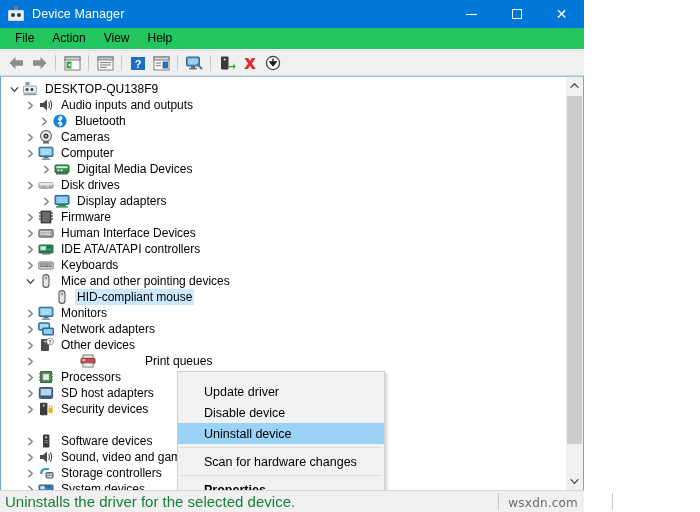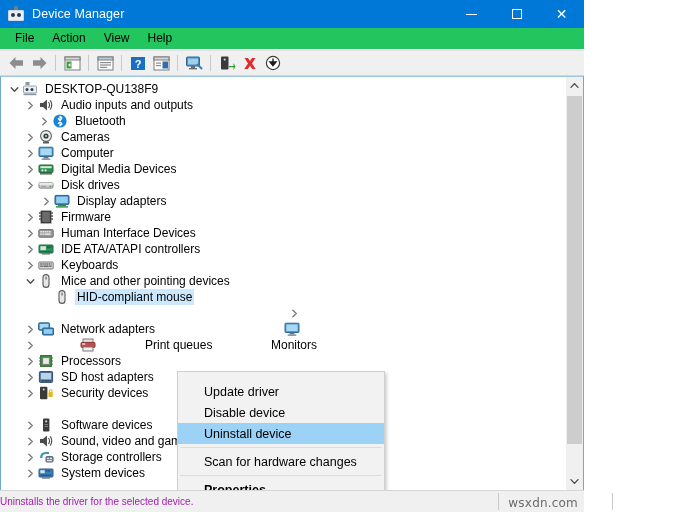--- a/index.html
+++ b/index.html
@@ -97,21 +97,21 @@
   .vs-track{position:absolute;top:17px;bottom:17px;left:0;right:0;}
   .vs-thumb{
     position:absolute;left:1px;right:1px;top:2px;height:348px;background:#cdcdcd;
   }
 
   
   .statusbar{
     height:21px;flex:0 0 auto;background:#f0f0f0;display:flex;align-items:center;
     border-top:1px solid #d6d6d6;position:relative;
   }
-  .status-text{font-size:10px;color:#a21caf;line-height:15px;}
+  .status-text{font-size:15px;color:#15803d;padding-left:5px;line-height:15px;}
   .status-sep{position:absolute;left:498px;top:2px;bottom:2px;width:1px;background:#c9c9c9;}
   .status-sep2{position:absolute;left:612px;top:2px;bottom:2px;width:1px;background:#c9c9c9;}
 
   
   .watermark{
     position:absolute;right:6px;bottom:2px;font-size:12px;color:#6b6b6b;
     font-family:"DejaVu Sans",sans-serif;letter-spacing:.2px;
   }
 
   
@@ -328,21 +328,21 @@
               </svg>
             </span>
             <span class="ticon"><svg width="16" height="16" viewBox="0 0 16 16">
                 <rect x="1" y="2.2" width="14" height="9.3" rx="1" fill="#4a90c4" stroke="#2f6b96"></rect>
                 <rect x="2.3" y="3.5" width="11.4" height="6.6" fill="#a9d9f2"></rect>
                 <rect x="5.6" y="11.8" width="4.8" height="1.7" fill="#6d7a86"></rect>
                 <rect x="3.6" y="13.4" width="8.8" height="1.4" rx="0.5" fill="#6d7a86"></rect>
               </svg></span>
             <span class="tlabel">Computer</span>
           </div>
-          <div class="row" style="padding-left: 22px;">
+          <div class="row" style="padding-left: 38px;">
             <span class="twisty">
               <svg width="9" height="9" viewBox="0 0 9 9">
                 <path d="M2.8 1.2 L6.3 4.5 L2.8 7.8" stroke="#787878" stroke-width="1.3" fill="none" stroke-linecap="round" stroke-linejoin="round"></path>
               </svg>
             </span>
             <span class="ticon"><svg width="16" height="16" viewBox="0 0 16 16">
                 <rect x="1" y="4" width="14" height="7.5" rx="1" fill="#2f8f4f" stroke="#1f6b38"></rect>
                 <rect x="2.3" y="5.2" width="11.4" height="2" fill="#d8ead8"></rect>
                 <circle cx="4.4" cy="9.4" r="1.1" fill="#d8ead8"></circle>
                 <circle cx="7.6" cy="9.4" r="1.1" fill="#d8ead8"></circle>
@@ -463,21 +463,21 @@
             <span class="tlabel">Mice and other pointing devices</span>
           </div>
           <div class="row selected" style="padding-left: 38px;">
             <span class="twisty"></span>
             <span class="ticon"><svg width="16" height="16" viewBox="0 0 16 16">
                 <rect x="5" y="1.6" width="6" height="12.8" rx="3" fill="#e6e6e6" stroke="#5a5a5a" stroke-width="1.1"></rect>
                 <rect x="7.5" y="3.4" width="1.1" height="3" rx="0.5" fill="#5a5a5a"></rect>
               </svg></span>
             <span class="tlabel">HID-compliant mouse</span>
           </div>
-          <div class="row" style="padding-left: 22px; flex-direction: column;">
+          <div class="row" style="padding-left: 22px;">
             <span class="twisty">
               <svg width="9" height="9" viewBox="0 0 9 9">
                 <path d="M2.8 1.2 L6.3 4.5 L2.8 7.8" stroke="#787878" stroke-width="1.3" fill="none" stroke-linecap="round" stroke-linejoin="round"></path>
               </svg>
             </span>
             <span class="ticon"><svg width="16" height="16" viewBox="0 0 16 16">
                 <rect x="1" y="2.2" width="14" height="9.3" rx="1" fill="#4a90c4" stroke="#2f6b96"></rect>
                 <rect x="2.3" y="3.5" width="11.4" height="6.6" fill="#a9d9f2"></rect>
                 <rect x="5.6" y="11.8" width="4.8" height="1.7" fill="#6d7a86"></rect>
                 <rect x="3.6" y="13.4" width="8.8" height="1.4" rx="0.5" fill="#6d7a86"></rect>
@@ -490,20 +490,34 @@
                 <path d="M2.8 1.2 L6.3 4.5 L2.8 7.8" stroke="#787878" stroke-width="1.3" fill="none" stroke-linecap="round" stroke-linejoin="round"></path>
               </svg>
             </span>
             <span class="ticon"><svg width="16" height="16" viewBox="0 0 16 16">
                 <rect x="0.6" y="1.8" width="11" height="7.4" rx="1" fill="#4a90c4" stroke="#2f6b96"></rect>
                 <rect x="1.8" y="3" width="8.6" height="5" fill="#a9d9f2"></rect>
                 <rect x="4.6" y="7" width="11" height="7" rx="1" fill="#3f7fb8" stroke="#2a5e8c"></rect>
                 <rect x="5.8" y="8.2" width="8.6" height="4.6" fill="#8fd0ee"></rect>
               </svg></span>
             <span class="tlabel">Network adapters</span>
+          </div>
+          <div class="row" style="padding-left: 22px;">
+            <span class="twisty">
+              <svg width="9" height="9" viewBox="0 0 9 9">
+                <path d="M2.8 1.2 L6.3 4.5 L2.8 7.8" stroke="#787878" stroke-width="1.3" fill="none" stroke-linecap="round" stroke-linejoin="round"></path>
+              </svg>
+            </span>
+            <span class="ticon"><svg width="16" height="16" viewBox="0 0 16 16">
+                <rect x="3" y="2" width="8" height="12" rx="1" fill="#4a4a4a"></rect>
+                <circle cx="7" cy="4.6" r="1" fill="#cfcfcf"></circle>
+                <circle cx="12" cy="4.6" r="3.4" fill="#ffffff" stroke="#7a7a7a" stroke-width="0.8"></circle>
+                <text x="12" y="6.6" font-family="Liberation Sans, sans-serif" font-size="5" font-weight="bold" fill="#4a4a4a" text-anchor="middle">?</text>
+              </svg></span>
+            <span class="tlabel">Other devices</span>
           </div>
           <div class="row" style="padding-left: 22px; gap: 42px;">
             <span class="twisty">
               <svg width="9" height="9" viewBox="0 0 9 9">
                 <path d="M2.8 1.2 L6.3 4.5 L2.8 7.8" stroke="#787878" stroke-width="1.3" fill="none" stroke-linecap="round" stroke-linejoin="round"></path>
               </svg>
             </span>
             <span class="ticon"><svg width="16" height="16" viewBox="0 0 16 16">
                 <rect x="3" y="2" width="10" height="3.6" fill="#e6e6e6" stroke="#7a7a7a"></rect>
                 <rect x="1" y="5.4" width="14" height="5" rx="1" fill="#c94a4a" stroke="#8c3333"></rect>

